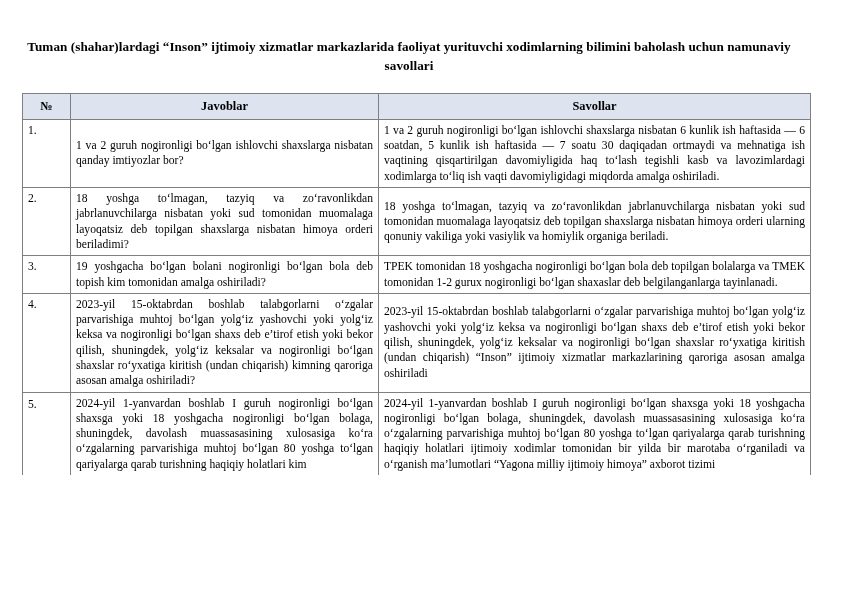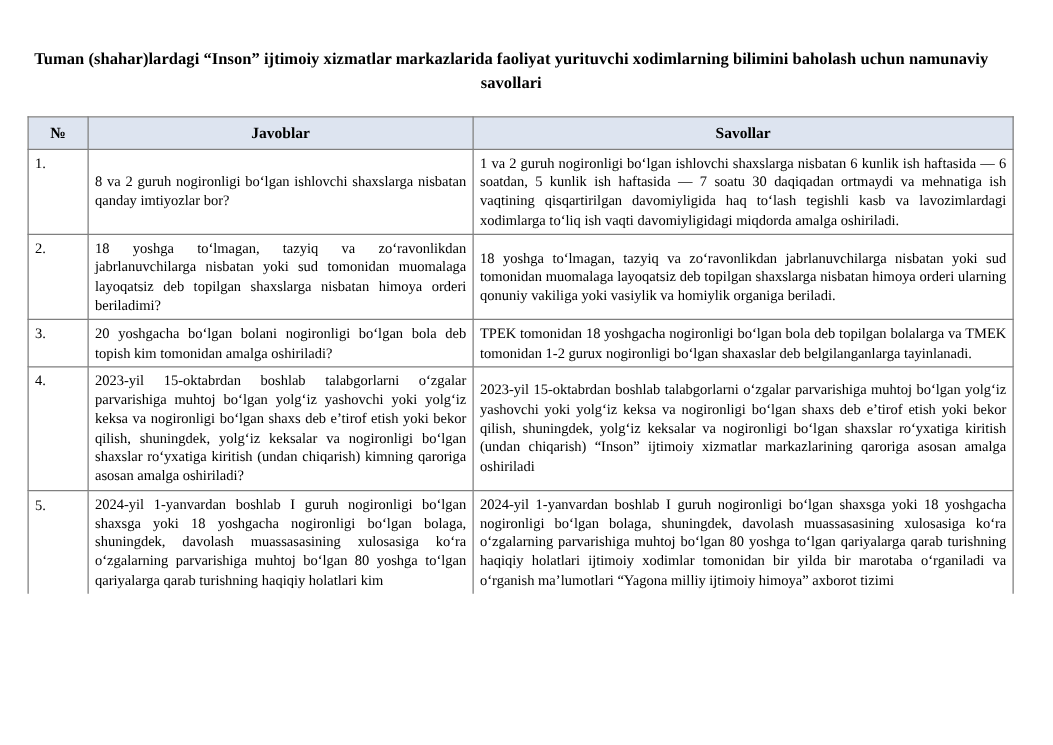--- a/index.html
+++ b/index.html
@@ -100,33 +100,33 @@
         <tr>
           <th>№</th>
           <th>Javoblar</th>
           <th>Savollar</th>
         </tr>
       </thead>
       <tbody>
 
         <tr>
           <td class="no">1.</td>
-          <td class="q mid">8 va 2 guruh nogironligi bo‘lgan ishlovchi shaxslarga nisbatan qanday imtiyozlar bor?</td>
+          <td class="q mid">1 va 2 guruh nogironligi bo‘lgan ishlovchi shaxslarga nisbatan qanday imtiyozlar bor?</td>
           <td class="a mid">1 va 2 guruh nogironligi bo‘lgan ishlovchi shaxslarga nisbatan 6 kunlik ish haftasida — 6 soatdan, 5 kunlik ish haftasida — 7 soatu 30 daqiqadan ortmaydi va mehnatiga ish vaqtining qisqartirilgan davomiyligida haq to‘lash tegishli kasb va lavozimlardagi xodimlarga to‘liq ish vaqti davomiyligidagi miqdorda amalga oshiriladi.</td>
         </tr>
 
         <tr>
           <td class="no">2.</td>
           <td class="q mid">18 yoshga to‘lmagan, tazyiq va zo‘ravonlikdan jabrlanuvchilarga nisbatan yoki sud tomonidan muomalaga layoqatsiz deb topilgan shaxslarga nisbatan himoya orderi beriladimi?</td>
           <td class="a mid">18 yoshga to‘lmagan, tazyiq va zo‘ravonlikdan jabrlanuvchilarga nisbatan yoki sud tomonidan muomalaga layoqatsiz deb topilgan shaxslarga nisbatan himoya orderi ularning qonuniy vakiliga yoki vasiylik va homiylik organiga beriladi.</td>
         </tr>
 
         <tr>
           <td class="no">3.</td>
-          <td class="q mid">20 yoshgacha bo‘lgan bolani nogironligi bo‘lgan bola deb topish kim tomonidan amalga oshiriladi?</td>
+          <td class="q mid">19 yoshgacha bo‘lgan bolani nogironligi bo‘lgan bola deb topish kim tomonidan amalga oshiriladi?</td>
           <td class="a mid">TPEK tomonidan 18 yoshgacha nogironligi bo‘lgan bola deb topilgan bolalarga va TMEK tomonidan 1-2 gurux nogironligi bo‘lgan shaxaslar deb belgilanganlarga  tayinlanadi.</td>
         </tr>
 
         <tr>
           <td class="no">4.</td>
           <td class="q">2023-yil 15-oktabrdan boshlab talabgorlarni o‘zgalar parvarishiga muhtoj bo‘lgan yolg‘iz yashovchi yoki yolg‘iz keksa va nogironligi bo‘lgan shaxs deb e’tirof etish yoki bekor qilish, shuningdek, yolg‘iz keksalar va nogironligi bo‘lgan shaxslar ro‘yxatiga kiritish (undan chiqarish) kimning qaroriga asosan amalga oshiriladi?</td>
           <td class="a mid">2023-yil 15-oktabrdan boshlab talabgorlarni o‘zgalar parvarishiga muhtoj bo‘lgan yolg‘iz yashovchi yoki yolg‘iz keksa va nogironligi bo‘lgan shaxs deb e’tirof etish yoki bekor qilish, shuningdek, yolg‘iz keksalar va nogironligi bo‘lgan shaxslar ro‘yxatiga kiritish (undan chiqarish) “Inson” ijtimoiy xizmatlar markazlarining qaroriga asosan amalga oshiriladi</td>
         </tr>
 
         <tr class="clipped">

